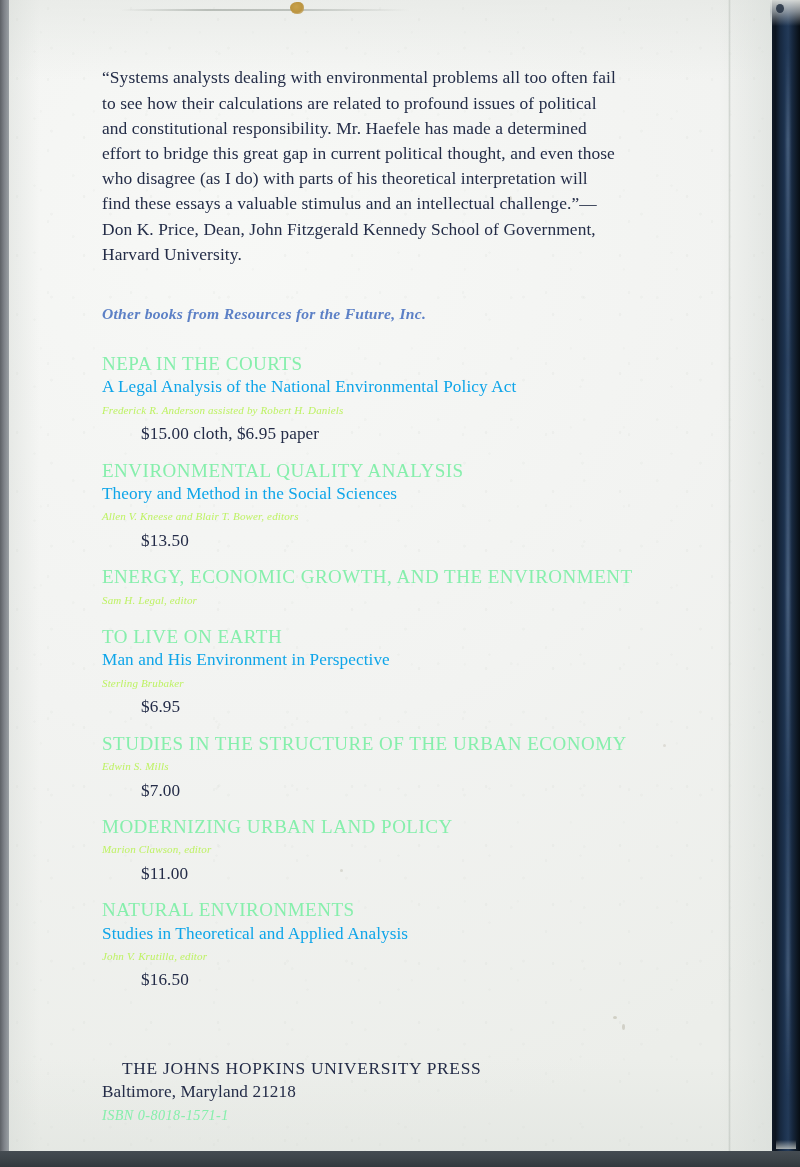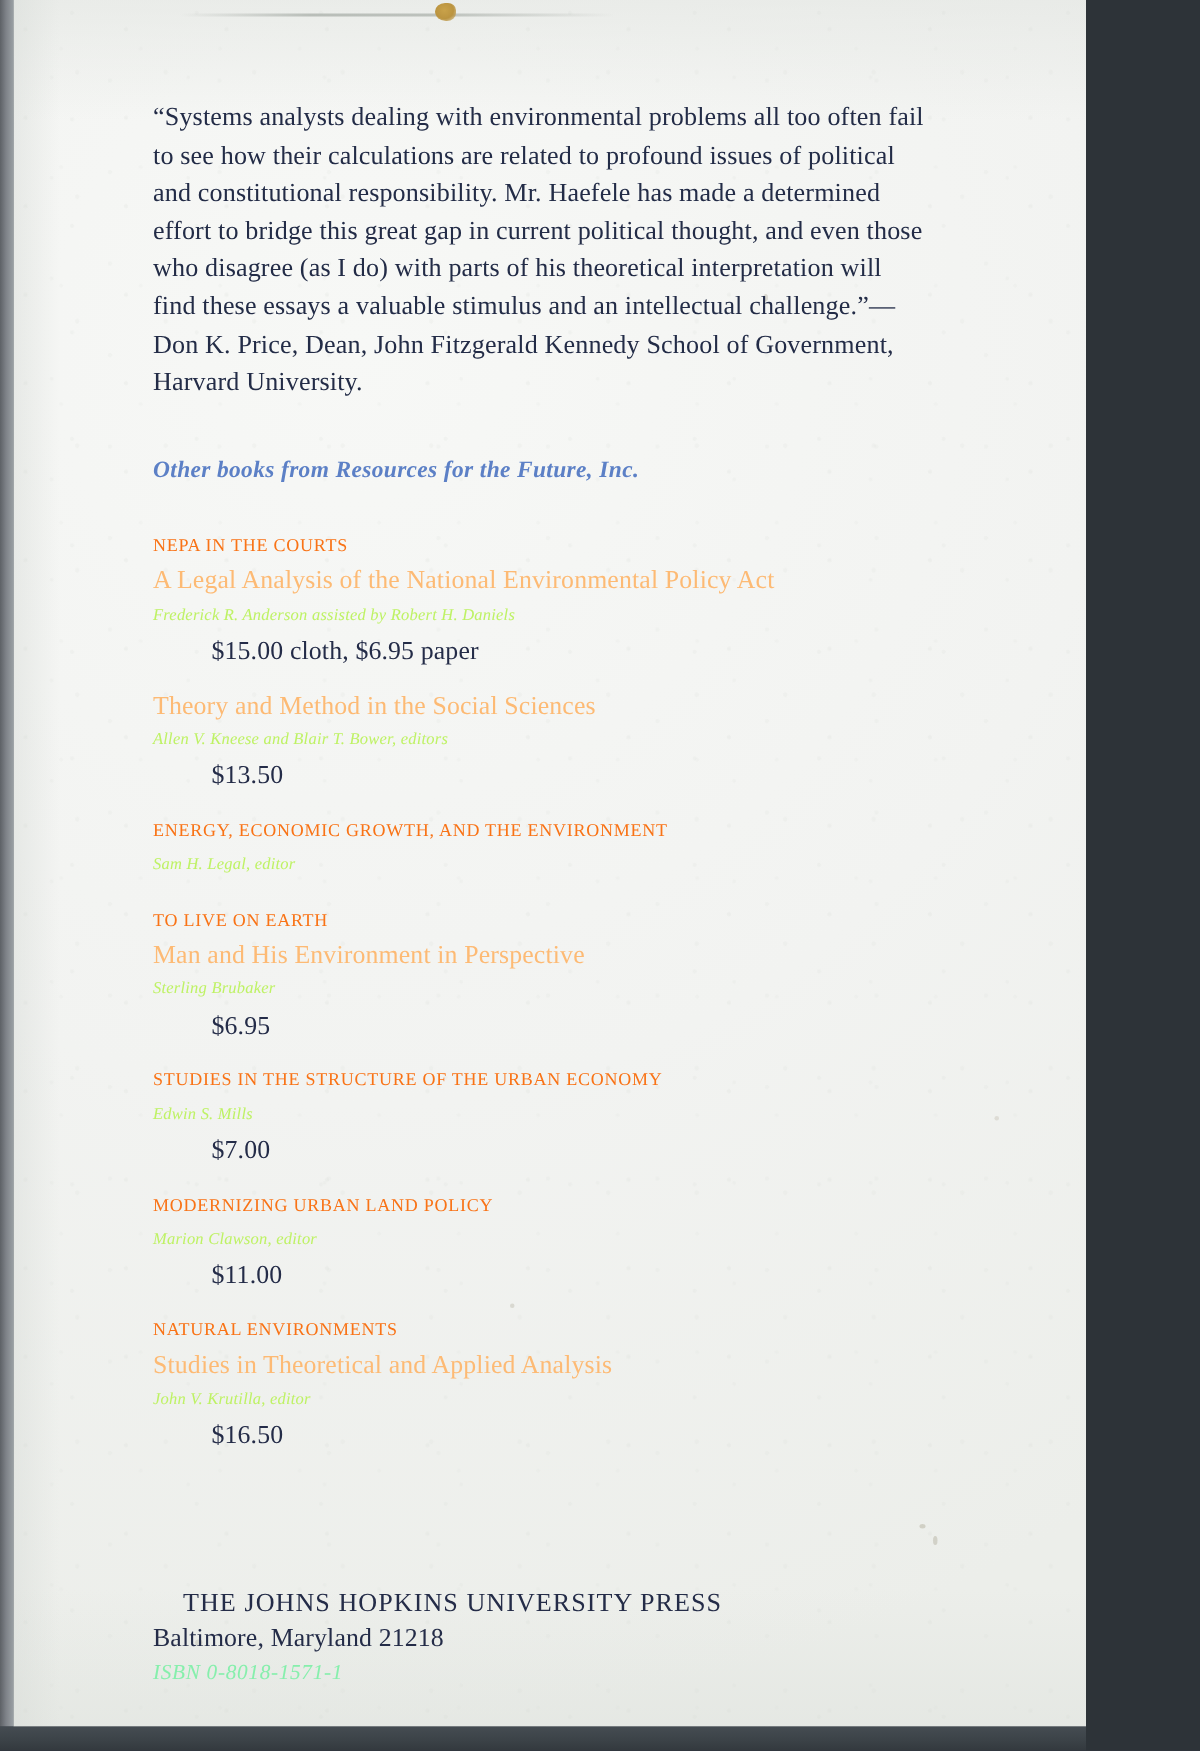--- a/index.html
+++ b/index.html
@@ -3,21 +3,21 @@
 <meta charset="utf-8">
 <title>Book Back Cover</title>
 <style>
   html, body {
     margin: 0;
     padding: 0;
     background: #2d3338;
   }
   #cover {
     position: relative;
-    width: 724px;
+    width: 800px;
     height: 1167px;
     overflow: hidden;
     background: #3a4148;
     font-family: "Liberation Serif", "DejaVu Serif", serif;
     -webkit-font-smoothing: antialiased;
   }
 
   
 
   
@@ -195,30 +195,30 @@
 
   .booklist {
     position: absolute;
     top: 352px; left: 0;
     width: 540px;
   }
   .book {
     margin-bottom: 13px;
   }
   .book-title {
-    font-size: 12px;
+    font-size: 19px;
     line-height: 23.4px;
     letter-spacing: 0.5px;
-    color: #f97316;
+    color: #86efac;
     white-space: nowrap;
   }
   .book-subtitle {
     font-size: 17.2px;
     line-height: 23.4px;
-    color: #fdba74;
+    color: #0ea5e9;
     letter-spacing: 0.1px;
     white-space: nowrap;
   }
   .book-author {
     font-size: 11px;
     line-height: 23.4px;
     font-style: italic;
     color: #bef264;
     letter-spacing: 0.15px;
     white-space: nowrap;
@@ -301,20 +301,21 @@
     <div class="booklist">
 
       <div class="book">
         <div class="book-title">NEPA IN THE COURTS</div>
         <div class="book-subtitle">A Legal Analysis of the National Environmental Policy Act</div>
         <div class="book-author">Frederick R. Anderson assisted by Robert H. Daniels</div>
         <div class="book-price">$15.00 cloth, $6.95 paper</div>
       </div>
 
       <div class="book">
+        <div class="book-title">ENVIRONMENTAL QUALITY ANALYSIS</div>
         <div class="book-subtitle">Theory and Method in the Social Sciences</div>
         <div class="book-author">Allen V. Kneese and Blair T. Bower, editors</div>
         <div class="book-price">$13.50</div>
       </div>
 
       <div class="book">
         <div class="book-title">ENERGY, ECONOMIC GROWTH, AND THE ENVIRONMENT</div>
         <div class="book-author">Sam H. Legal, editor</div>
       </div>
 

